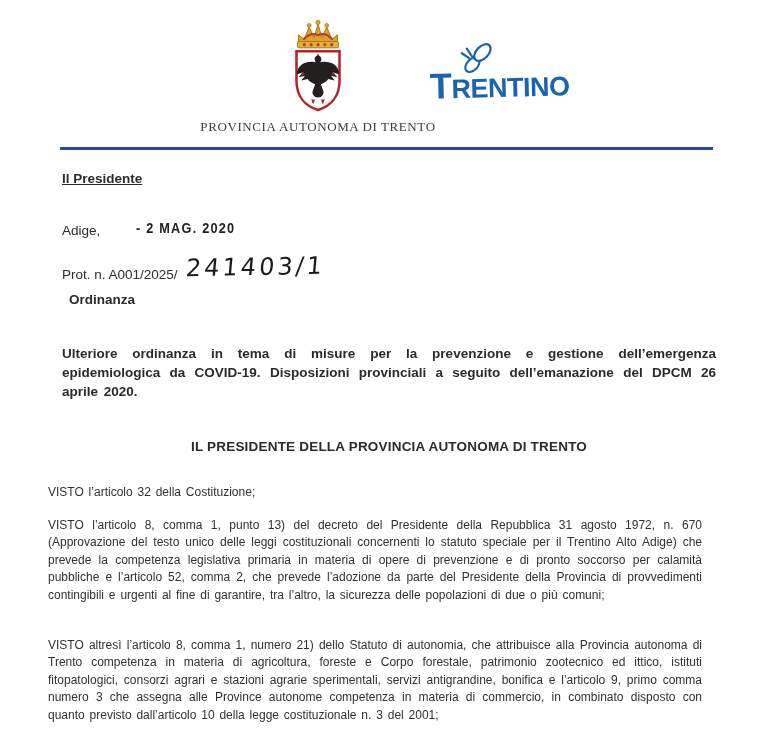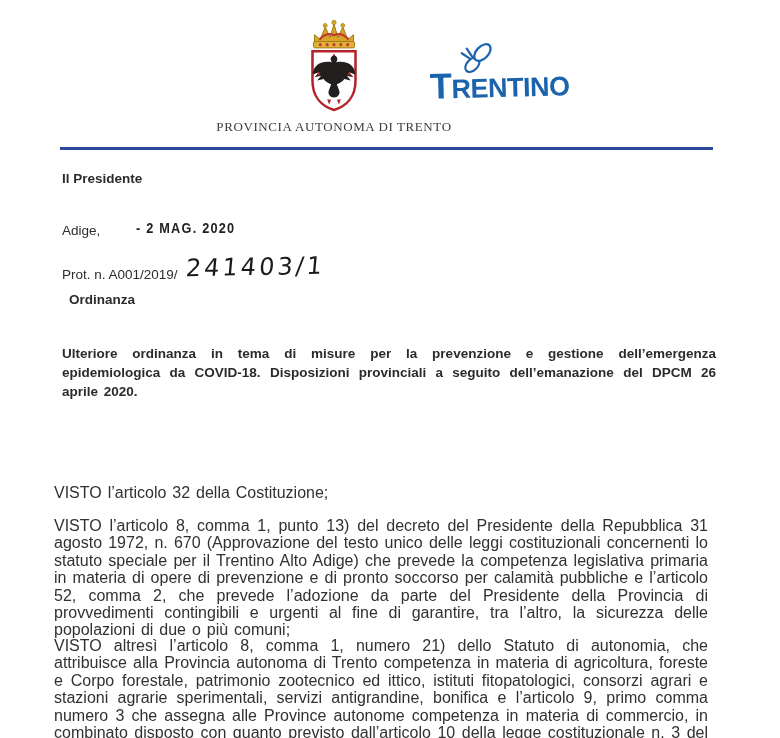--- a/index.html
+++ b/index.html
@@ -14,21 +14,20 @@
     color: #2e2e2e;
     -webkit-font-smoothing: antialiased;
   }
 
   
   .emblem-block {
     position: absolute;
     left: 198px; top: 18px;
     width: 240px;
     text-align: center;
-    margin-left: 16px;
   }
   .coat { display: block; margin: 0 auto; }
   .emblem-caption {
     margin-top: 7px;
     font-family: "Liberation Serif", serif;
     font-size: 13px;
     letter-spacing: 0.6px;
     color: #3c3c3c;
     white-space: nowrap;
   }
@@ -56,21 +55,21 @@
     left: 60px; top: 147px;
     width: 653px; height: 3px;
     background: #2b4a9b;
     border: none; margin: 0;
   }
 
   
   .role {
     position: absolute;
     left: 62px; top: 171px;
-    font-size: 13.5px; font-weight: bold; color: #2b2b2b;
+    font-size: 13.5px; font-weight: bold; color: #2b2b2b; text-decoration: underline;
   }
   .city-line { position: absolute; left: 62px; top: 221px; font-size: 13.5px; }
   .stamp {
     display: inline-block;
     margin-left: 36px;
     font-weight: bold;
     font-size: 15.5px;
     letter-spacing: 1.5px;
     color: #1f1f1f;
     transform: scaleX(0.82) translateY(-2px);
@@ -111,24 +110,24 @@
     left: 62px; top: 439px;
     width: 654px;
     margin: 0;
     font-size: 13.5px; font-weight: bold;
     text-align: center;
     letter-spacing: 0.2px;
     color: #2b2b2b;
   }
   .para {
     position: absolute;
-    left: 54px;
+    left: 48px;
     width: 654px;
     margin: 0;
-    font-size: 16px;
+    font-size: 12px;
     line-height: 17.4px;
     text-align: justify;
     word-spacing: 1.5px;
     color: #313131;
   }
   .para-1 { top: 484px; }
   .para-2 { top: 517px; }
   .para-3 { top: 637px; }
 </style>
 </head>
@@ -177,25 +176,26 @@
 
   <hr class="rule">
 
   <div class="role">Il Presidente</div>
 
   <div class="city-line">
     <span>Adige,</span><span class="stamp">- 2 MAG. 2020</span>
   </div>
 
   <div class="prot-line">
-    <span>Prot. n. A001/2019/</span><span class="handwriting">241403/1</span>
+    <span>Prot. n. A001/2025/</span><span class="handwriting">241403/1</span>
   </div>
 
   <div class="doc-type">Ordinanza</div>
 
-  <p class="subject">Ulteriore ordinanza in tema di misure per la prevenzione e gestione dell’emergenza epidemiologica da COVID-18. Disposizioni provinciali a seguito dell’emanazione del DPCM 26 aprile 2020.</p>
-
+  <p class="subject">Ulteriore ordinanza in tema di misure per la prevenzione e gestione dell’emergenza epidemiologica da COVID-19. Disposizioni provinciali a seguito dell’emanazione del DPCM 26 aprile 2020.</p>
+
+  <h2 class="heading">IL PRESIDENTE DELLA PROVINCIA AUTONOMA DI TRENTO</h2>
 
   <p class="para para-1">VISTO l’articolo 32 della Costituzione;</p>
   <p class="para para-2">VISTO l’articolo 8, comma 1, punto 13) del decreto del Presidente della Repubblica 31 agosto 1972, n. 670 (Approvazione del testo unico delle leggi costituzionali concernenti lo statuto speciale per il Trentino Alto Adige) che prevede la competenza legislativa primaria in materia di opere di prevenzione e di pronto soccorso per calamità pubbliche e l’articolo 52, comma 2, che prevede l’adozione da parte del Presidente della Provincia di provvedimenti contingibili e urgenti al fine di garantire, tra l’altro, la sicurezza delle popolazioni di due o più comuni;</p>
   <p class="para para-3">VISTO altresì l’articolo 8, comma 1, numero 21) dello Statuto di autonomia, che attribuisce alla Provincia autonoma di Trento competenza in materia di agricoltura, foreste e Corpo forestale, patrimonio zootecnico ed ittico, istituti fitopatologici, consorzi agrari e stazioni agrarie sperimentali, servizi antigrandine, bonifica e l’articolo 9, primo comma numero 3 che assegna alle Province autonome competenza in materia di commercio, in combinato disposto con quanto previsto dall’articolo 10 della legge costituzionale n. 3 del 2001;</p>
 
 </div>
 
 </body></html>

